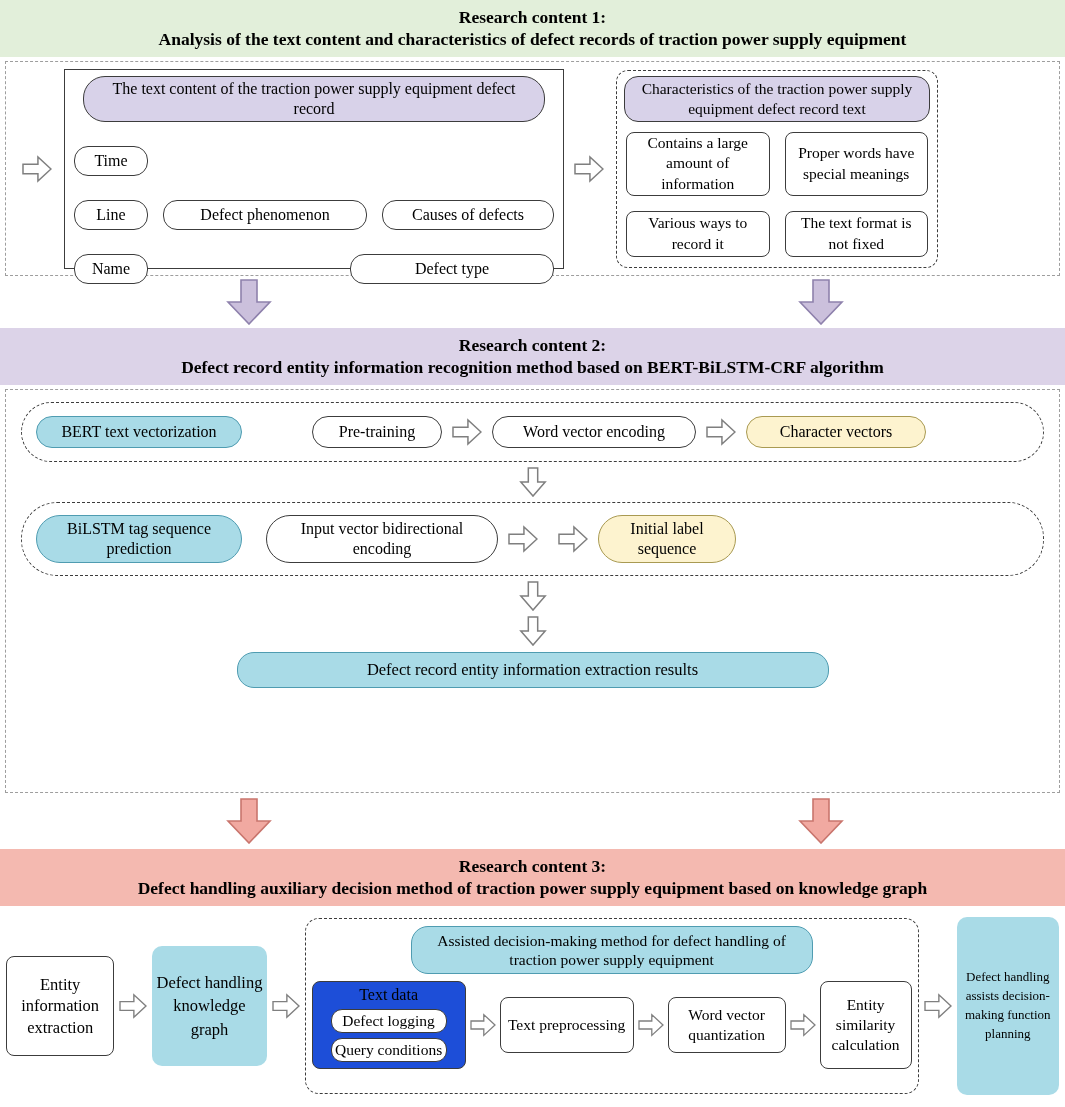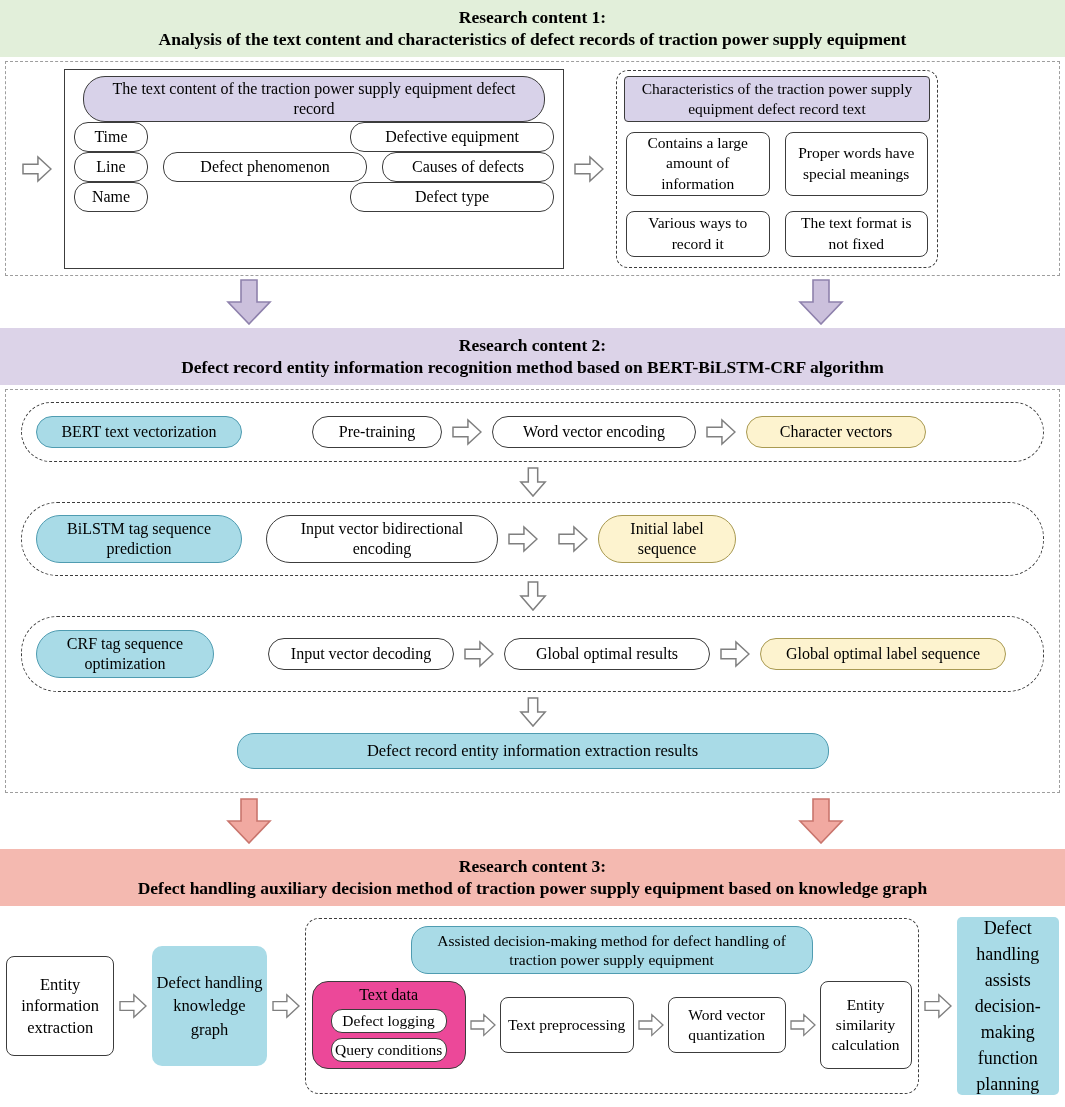--- a/index.html
+++ b/index.html
@@ -46,31 +46,31 @@
   .src-box {
     width: 96px; height: 198px; border-radius: 8px;
     display: flex; align-items: center; justify-content: center;
     text-align: center; font-size: 16.5px; line-height: 1.4; padding: 4px;
   }
   .content-box {
     width: 500px; height: 200px; border: 1px solid #3c3c3c;
     padding: 6px 9px; margin-left: 2px; background: #fff;
   }
   .content-title { width: 462px; margin: 0 auto; border-radius: 22px; min-height: 46px; }
-  .crow { display: flex; justify-content: space-between; margin-top: 0; }
+  .crow { display: flex; justify-content: space-between; margin-top: 24px; }
   .ccell {
     border: 1px solid #3c3c3c; border-radius: 14px; height: 30px;
     display: flex; align-items: center; justify-content: center;
     font-size: 16px; background: #fff; padding: 0 4px;
   }
   .char-box {
     width: 322px; height: 198px; border: 1px dashed #3c3c3c;
     border-radius: 12px; padding: 5px 7px; margin-left: 2px;
   }
-  .char-title { border-radius: 4px; min-height: 46px; font-size: 15.5px; }
+  .char-title { border-radius: 14px; min-height: 46px; font-size: 15.5px; }
   .char-grid { display: grid; grid-template-columns: 1fr 1fr; gap: 15px; margin-top: 10px; padding: 0 2px; }
   .char-cell {
     border: 1px solid #3c3c3c; border-radius: 8px; background: #fff;
     display: flex; align-items: center; justify-content: center;
     text-align: center; font-size: 15.5px; line-height: 1.3; padding: 2px 4px;
   }
 
   
   .connector { position: relative; height: 52px; }
   .big-arrow { position: absolute; top: 3px; }
@@ -92,30 +92,30 @@
     display: flex; align-items: center; justify-content: center;
     text-align: center; font-size: 16.5px; line-height: 1.4; padding: 4px;
   }
   .method-box {
     width: 620px; height: 176px; border: 1px dashed #3c3c3c;
     border-radius: 14px; padding: 5px 6px;
   }
   .method-title { width: 402px; margin: 2px auto 4px; min-height: 48px; font-size: 15.5px; border-color: #4f9cb1; }
   .method-row { display: flex; align-items: center; margin-top: 7px; }
   .method-row .harrow { margin: 0 4px; }
-  .textdata-box { width: 154px; border: 1px solid #3c3c3c; border-radius: 16px; padding: 4px 18px 6px; background: #ec4899; }
+  .textdata-box { width: 154px; border: 1px solid #3c3c3c; border-radius: 8px; padding: 4px 18px 6px; background: #1d4ed8; }
   .textdata-label { text-align: center; font-size: 16px; }
   .textdata-pill {
     border: 1px solid #3c3c3c; border-radius: 11px; margin-top: 5px;
     text-align: center; font-size: 15.5px; padding: 2px 3px; background: #fff;
   }
   .out-box {
-    width: 104px; height: 178px; border-radius: 5px;
-    display: flex; align-items: center; justify-content: center;
-    text-align: center; font-size: 18px; line-height: 1.45; padding: 4px;
+    width: 104px; height: 178px; border-radius: 10px;
+    display: flex; align-items: center; justify-content: center;
+    text-align: center; font-size: 13px; line-height: 1.45; padding: 4px;
   }
 </style>
 </head>
 <body>
 
 <div class="page">
 
   <div class="sec-header hdr1">
     <div class="hl">Research content 1:</div>
     <div class="hl">Analysis of the text content and characteristics of defect records of traction power supply equipment</div>
@@ -124,21 +124,20 @@
   <div class="dash-outer s1-body">
 
     <svg class="harrow" width="30" height="28" viewBox="0 0 32 30">
       <polygon class="hollow-shape" points="1,10 17,10 17,2 31,15 17,28 17,20 1,20"></polygon>
     </svg>
 
     <div class="content-box">
       <div class="pill purple content-title">The text content of the traction power supply equipment defect record</div>
       <div class="crow">
         <div class="ccell" style="width:74px">Time</div>
-        <div class="ccell" style="width:204px">Defective equipment</div>
       </div>
       <div class="crow">
         <div class="ccell" style="width:74px">Line</div>
         <div class="ccell" style="width:204px">Defect phenomenon</div>
         <div class="ccell" style="width:172px">Causes of defects</div>
       </div>
       <div class="crow">
         <div class="ccell" style="width:74px">Name</div>
         <div class="ccell" style="width:204px">Defect type</div>
       </div>
@@ -205,32 +204,20 @@
       </svg>
       <div class="pill yellow" style="width:138px;min-height:48px;border-radius:24px">Initial label sequence</div>
     </div>
 
     <div class="center-arrow">
       <svg width="30" height="30" viewBox="0 0 30 32">
         <polygon class="hollow-shape" points="10,1 20,1 20,16 28,16 15,31 2,16 10,16"></polygon>
       </svg>
     </div>
 
-    <div class="s2-row" style="height:76px">
-      <div class="pill blue" style="width:178px;min-height:48px;border-radius:24px">CRF tag sequence optimization</div>
-      <div class="pill" style="width:186px;margin-left:54px">Input vector decoding</div>
-      <svg class="harrow" width="30" height="28" viewBox="0 0 32 30">
-        <polygon class="hollow-shape" points="1,10 17,10 17,2 31,15 17,28 17,20 1,20"></polygon>
-      </svg>
-      <div class="pill" style="width:206px">Global optimal results</div>
-      <svg class="harrow" width="30" height="28" viewBox="0 0 32 30">
-        <polygon class="hollow-shape" points="1,10 17,10 17,2 31,15 17,28 17,20 1,20"></polygon>
-      </svg>
-      <div class="pill yellow" style="width:246px">Global optimal label sequence</div>
-    </div>
 
     <div class="center-arrow">
       <svg width="30" height="30" viewBox="0 0 30 32">
         <polygon class="hollow-shape" points="10,1 20,1 20,16 28,16 15,31 2,16 10,16"></polygon>
       </svg>
     </div>
 
     <div class="pill blue final-pill">Defect record entity information extraction results</div>
   </div>
 

